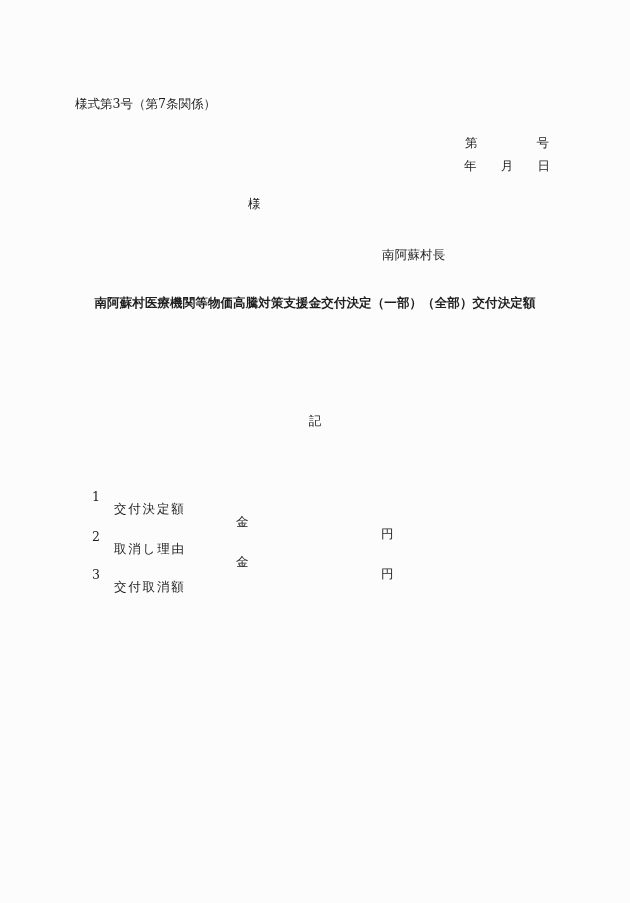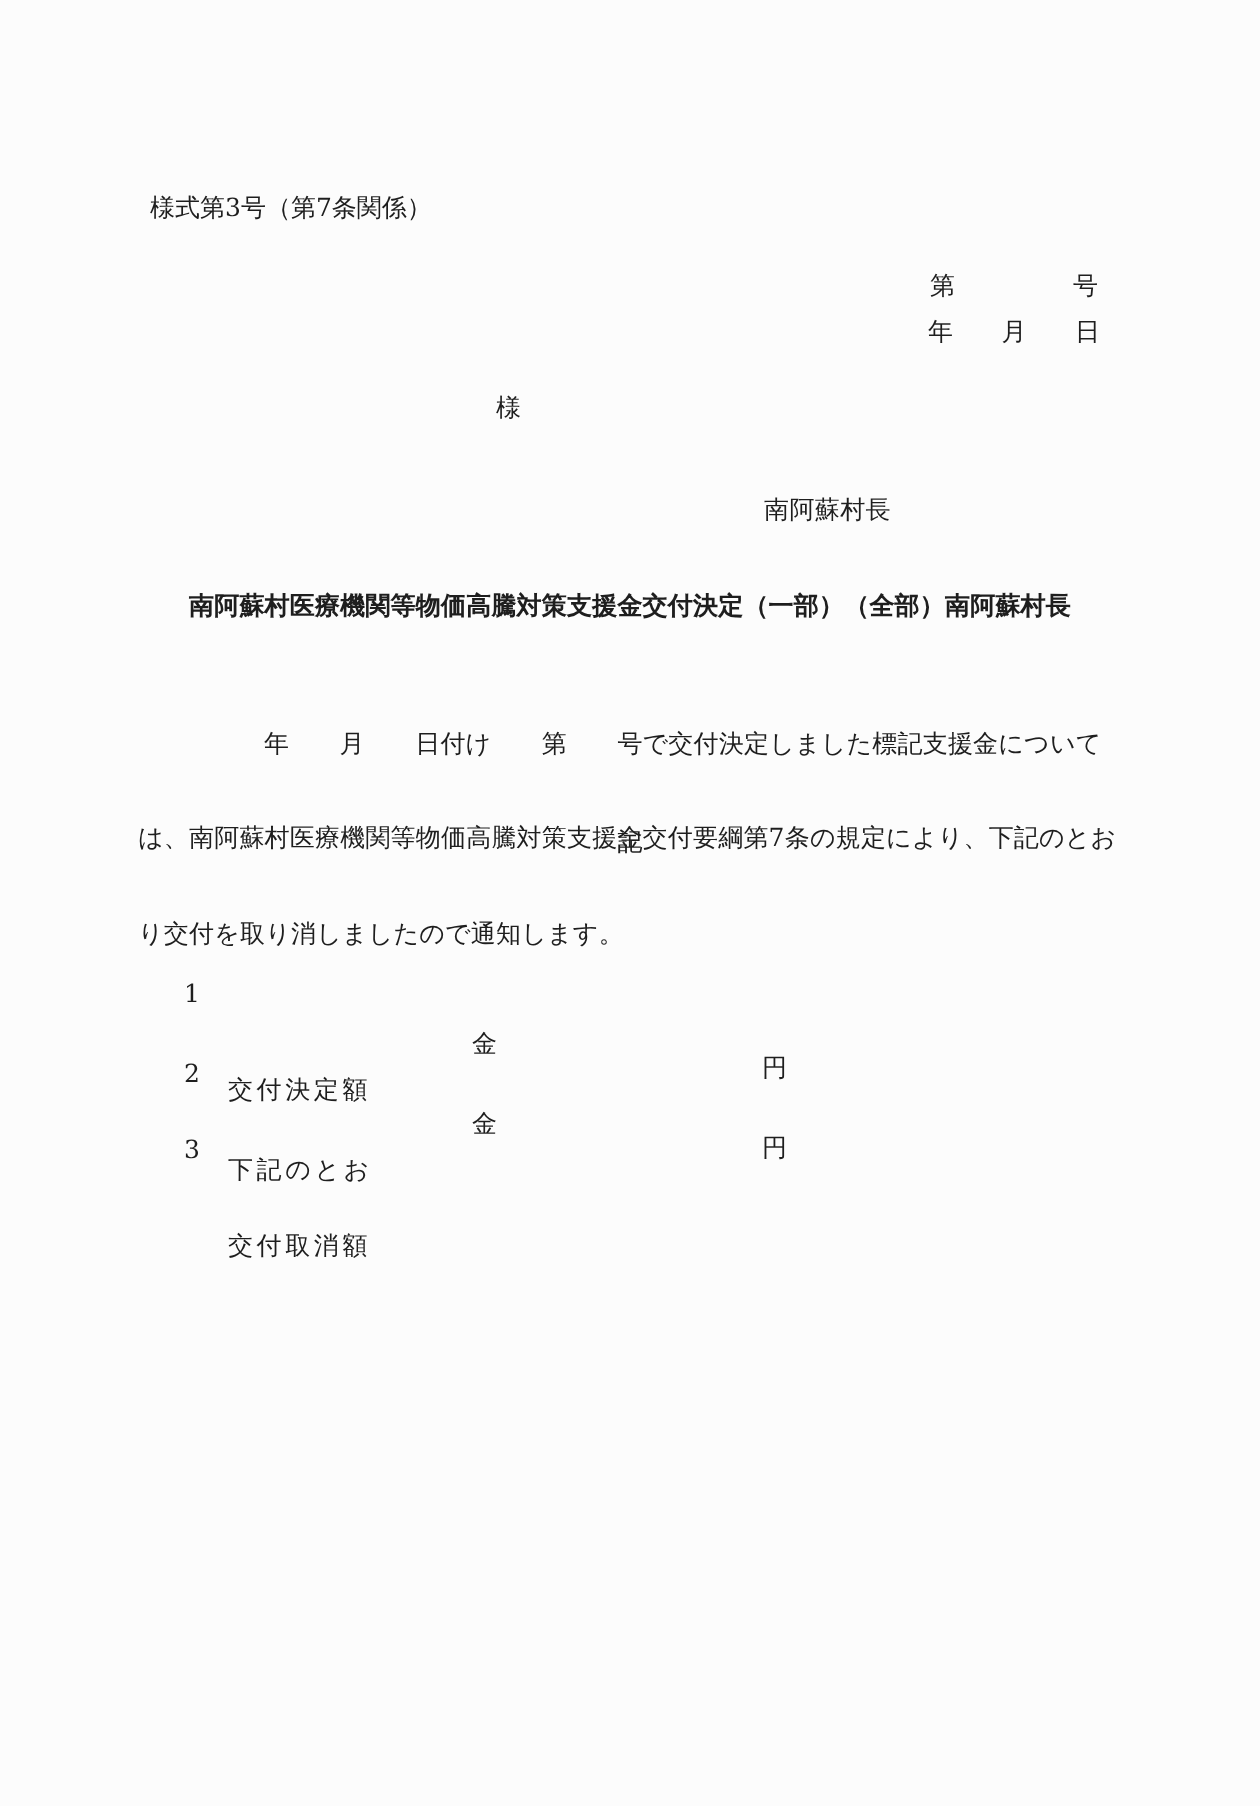--- a/index.html
+++ b/index.html
@@ -52,21 +52,21 @@
     white-space: pre;
   }
 
   .record-marker { left: 0; top: 415px; width: 630px; text-align: center; }
 
   .item-row { left: 0; width: 630px; height: 14px; }
   .item-row.r1 { top: 478px; }
   .item-row.r2 { top: 518px; }
   .item-row.r3 { top: 556px; }
   .item-no     { position: absolute; left: 92px;  }
-  .item-label  { position: absolute; left: 114px; letter-spacing: 1.8px; margin-top: 36px; }
+  .item-label  { position: absolute; left: 114px; letter-spacing: 1.8px; }
   .item-prefix { position: absolute; left: 236px; }
   .item-unit   { position: absolute; left: 381px; }
 </style>
 </head>
 <body>
 
 <div class="page">
 
   <div class="abs form-number">様式第3号（第7条関係）</div>
 
@@ -78,40 +78,35 @@
   <div class="abs date-line">
     <span>年</span>
     <span>月</span>
     <span>日</span>
   </div>
 
   <div class="abs addressee">様</div>
 
   <div class="abs sender">南阿蘇村長</div>
 
-  <div class="abs doc-title">南阿蘇村医療機関等物価高騰対策支援金交付決定（一部）（全部）南阿蘇村長</div>
+  <div class="abs doc-title">南阿蘇村医療機関等物価高騰対策支援金交付決定（一部）（全部）交付決定額</div>
 
-  <div class="abs body-paragraph">
-    <div class="line">　　　　　年　　月　　日付け　　第　　号で交付決定しました標記支援金について</div>
-    <div class="line">は、南阿蘇村医療機関等物価高騰対策支援金交付要綱第7条の規定により、下記のとお</div>
-    <div class="line">り交付を取り消しましたので通知します。</div>
-  </div>
 
   <div class="abs record-marker">記</div>
 
   <div class="abs item-row r1">
     <span class="item-no">1</span>
     <span class="item-label">交付決定額</span>
     <span class="item-prefix">金</span>
     <span class="item-unit">円</span>
   </div>
 
   <div class="abs item-row r2">
     <span class="item-no">2</span>
-    <span class="item-label">下記のとお</span>
+    <span class="item-label">取消し理由</span>
     <span class="item-prefix">金</span>
     <span class="item-unit">円</span>
   </div>
 
   <div class="abs item-row r3">
     <span class="item-no">3</span>
     <span class="item-label">交付取消額</span>
     <span class="item-prefix"></span>
     <span class="item-unit"></span>
   </div>

